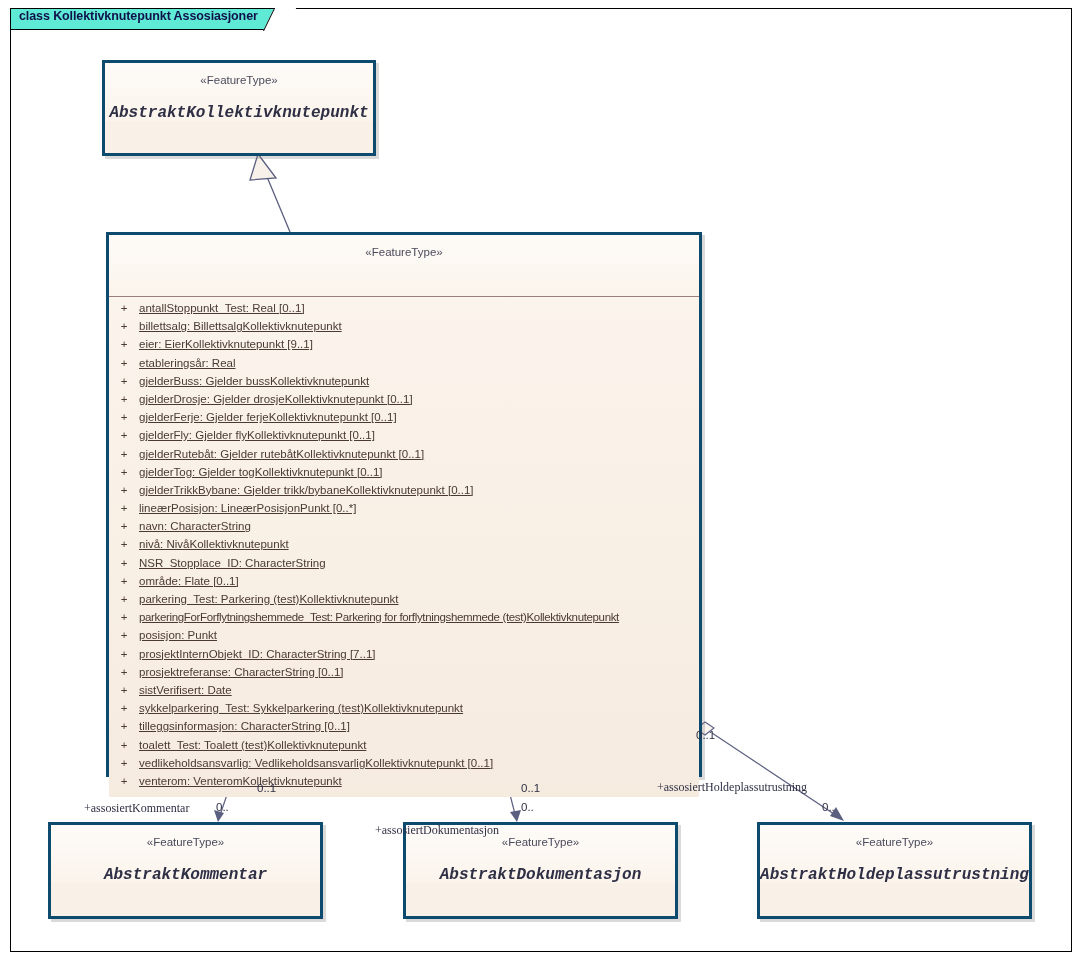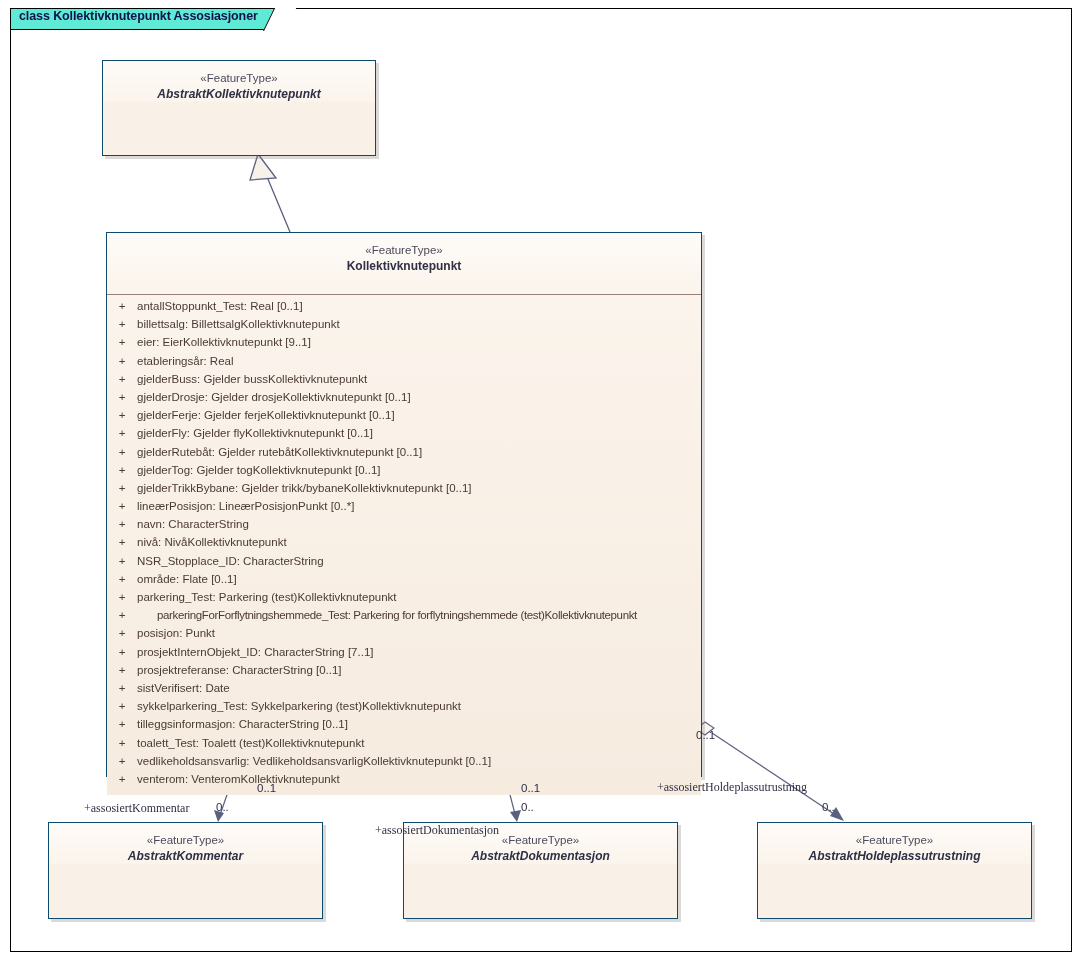--- a/index.html
+++ b/index.html
@@ -65,42 +65,43 @@
     width: 1px;
     height: 22px;
     background: #000000;
     z-index: 7;
   }
 
   
   .uml-class {
     position: absolute;
     box-sizing: border-box;
-    border: 1px solid #0c4a6e;
+    border: 3px solid #0c4a6e;
     background: #f9f1e8;
     box-shadow: 3px 3px 0 0 rgba(140,130,130,0.30);
     z-index: 3;
   }
   .uml-head {
     text-align: center;
     padding-top: 10px;
     line-height: 15px;
     background: linear-gradient(to bottom, #fefbf8 0%, #fbf4ec 100%);
   }
   .stereotype {
     font-size: 11.5px;
     color: #4a4a5c;
     display: block;
   }
   .classname {
-    font-size: 12px;
+    font-size: 16px;
     font-weight: bold;
     color: #2f2f45;
     display: block;
-    margin-top: 1px;
+    margin-top: 18px;
+    font-family: Liberation Mono, monospace;
   }
   .classname.abstract { font-style: italic; }
 
   .uml-head.with-divider { border-bottom: 1px solid #9a7f7a; }
 
   .attr-list {
     padding: 5px 0 4px 0;
     background: #f8efe4;
     background: linear-gradient(to bottom, #fbf4ec 0%, #f6ebdf 100%);
   }
@@ -116,25 +117,25 @@
     width: 30px;
     text-align: center;
     flex: 0 0 30px;
     color: #4a3a33;
   }
   .attr-text {
     flex: 1 1 auto;
     overflow: hidden;
     text-overflow: clip;
     color: #4a3a33;
+    text-decoration: underline;
   }
   .attr-text.squeeze {
     font-stretch: condensed;
     letter-spacing: -0.35px;
-    margin-left: 20px;
   }
 
   
   #connectors {
     position: absolute;
     left: 0; top: 0;
     width: 1082px;
     height: 963px;
     z-index: 2;
     pointer-events: none;
@@ -195,21 +196,20 @@
 <div class="uml-class" style="left:102px; top:60px; width:274px; height:96px;">
   <div class="uml-head">
     <span class="stereotype">«FeatureType»</span>
     <span class="classname abstract">AbstraktKollektivknutepunkt</span>
   </div>
 </div>
 
 <div class="uml-class" style="left:106px; top:232px; width:596px; height:545px;">
   <div class="uml-head with-divider" style="height:51px;">
     <span class="stereotype">«FeatureType»</span>
-    <span class="classname">Kollektivknutepunkt</span>
   </div>
   <div class="attr-list" id="kkp-attrs">
       <div class="attr-row">
         <span class="attr-vis">+</span>
         <span class="attr-text">antallStoppunkt_Test: Real [0..1]</span>
       </div>
       <div class="attr-row">
         <span class="attr-vis">+</span>
         <span class="attr-text">billettsalg: BillettsalgKollektivknutepunkt</span>
       </div>

